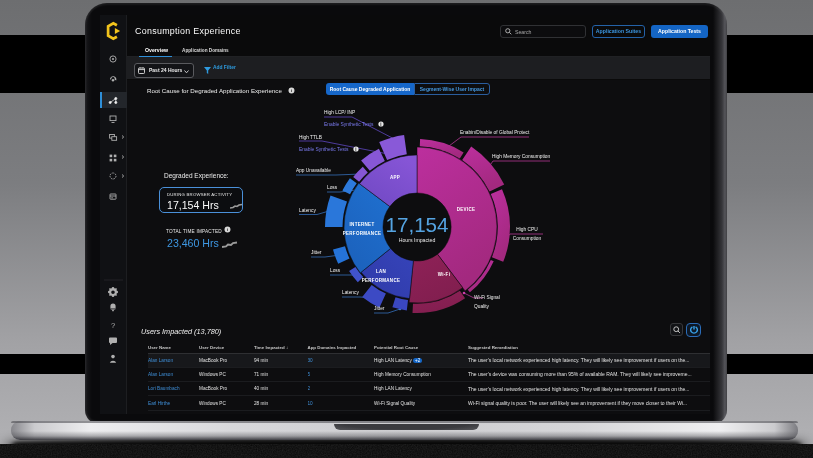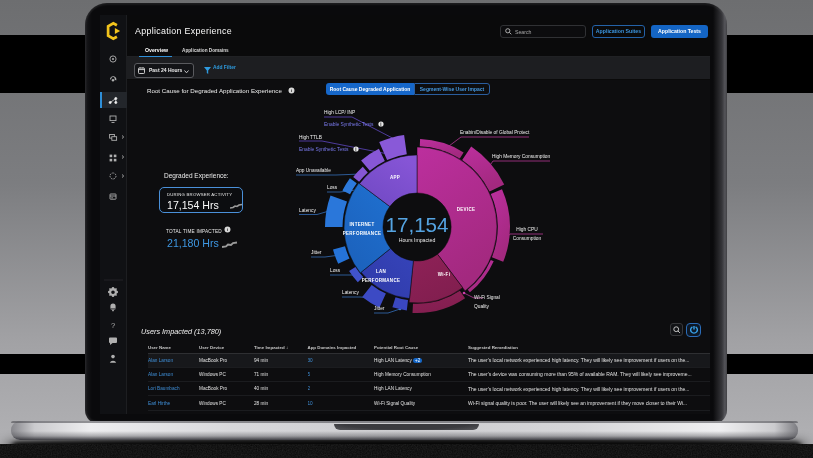--- a/index.html
+++ b/index.html
@@ -52,21 +52,21 @@
 <div class="abs blackband1"></div>
 <div class="abs blackband2"></div>
 <div class="abs shadow1"></div>
 <div class="abs shadow2"></div>
 <div class="abs shell"></div>
 <div class="abs base"></div>
 <div class="abs notch"></div>
 <div class="abs screen">
   <div class="abs sidebar"></div>
   <div class="abs header">
-      <div class="abs title">Application Experience</div>
+      <div class="abs title">Consumption Experience</div>
     </div>
   <div class="abs tabs">
       <div class="abs tab1">Overview</div>
       <div class="abs tab1u"></div>
       <div class="abs tab2">Application Domains</div>
     </div>
   <div class="abs toolbar">
     <div class="abs p24"><span style="margin-left:14px">Past 24 Hours</span></div>
     <svg class="abs" style="left:11px;top:10px" width="7" height="7" viewBox="0 0 7 7">
         <rect x="0.5" y="1" width="6" height="5.5" rx="0.8" fill="none" stroke="#dcdcdc" stroke-width="0.9"></rect>
@@ -103,21 +103,21 @@
     <div class="abs l2">17,154 Hrs</div>
     <svg class="abs" style="left:70px;top:14px" width="13" height="8" viewBox="0 0 13 8">
         <path d="M0,6 L3,5.5 L5,4 L7,4.5 L9,3 L12,2.5" stroke="#9a9a9a" stroke-width="1.6" fill="none"></path>
       </svg>
   </div>
   <div class="abs tti">TOTAL TIME IMPACTED</div>
   <svg class="abs" style="left:124px;top:211px" width="7" height="7" viewBox="0 0 8 8">
       <circle cx="4" cy="4" r="3.4" fill="#d8d8d8"></circle>
       <text x="4" y="6" font-size="5" text-anchor="middle" fill="#111" font-weight="700" font-family="Liberation Sans">i</text>
     </svg>
-  <div class="abs tth">21,180 Hrs</div>
+  <div class="abs tth">23,460 Hrs</div>
   <svg class="abs" style="left:122px;top:225px" width="16" height="9" viewBox="0 0 16 9">
       <path d="M0,7 L4,6.5 L6,4.5 L9,5 L11,3 L15,2.5" stroke="#9a9a9a" stroke-width="1.8" fill="none"></path>
     </svg>
   <div class="abs uhdr">Users Impacted (13,780)</div>
   <div class="abs ibtn1"></div>
   <svg class="abs" style="left:573px;top:311px" width="8" height="8" viewBox="0 0 10 10">
       <circle cx="4" cy="4" r="3" fill="none" stroke="#ccc" stroke-width="1.2"></circle>
       <path d="M6.2,6.2 L8.6,8.6" stroke="#ccc" stroke-width="1.2"></path>
     </svg>
   <div class="abs ibtn2"></div>

